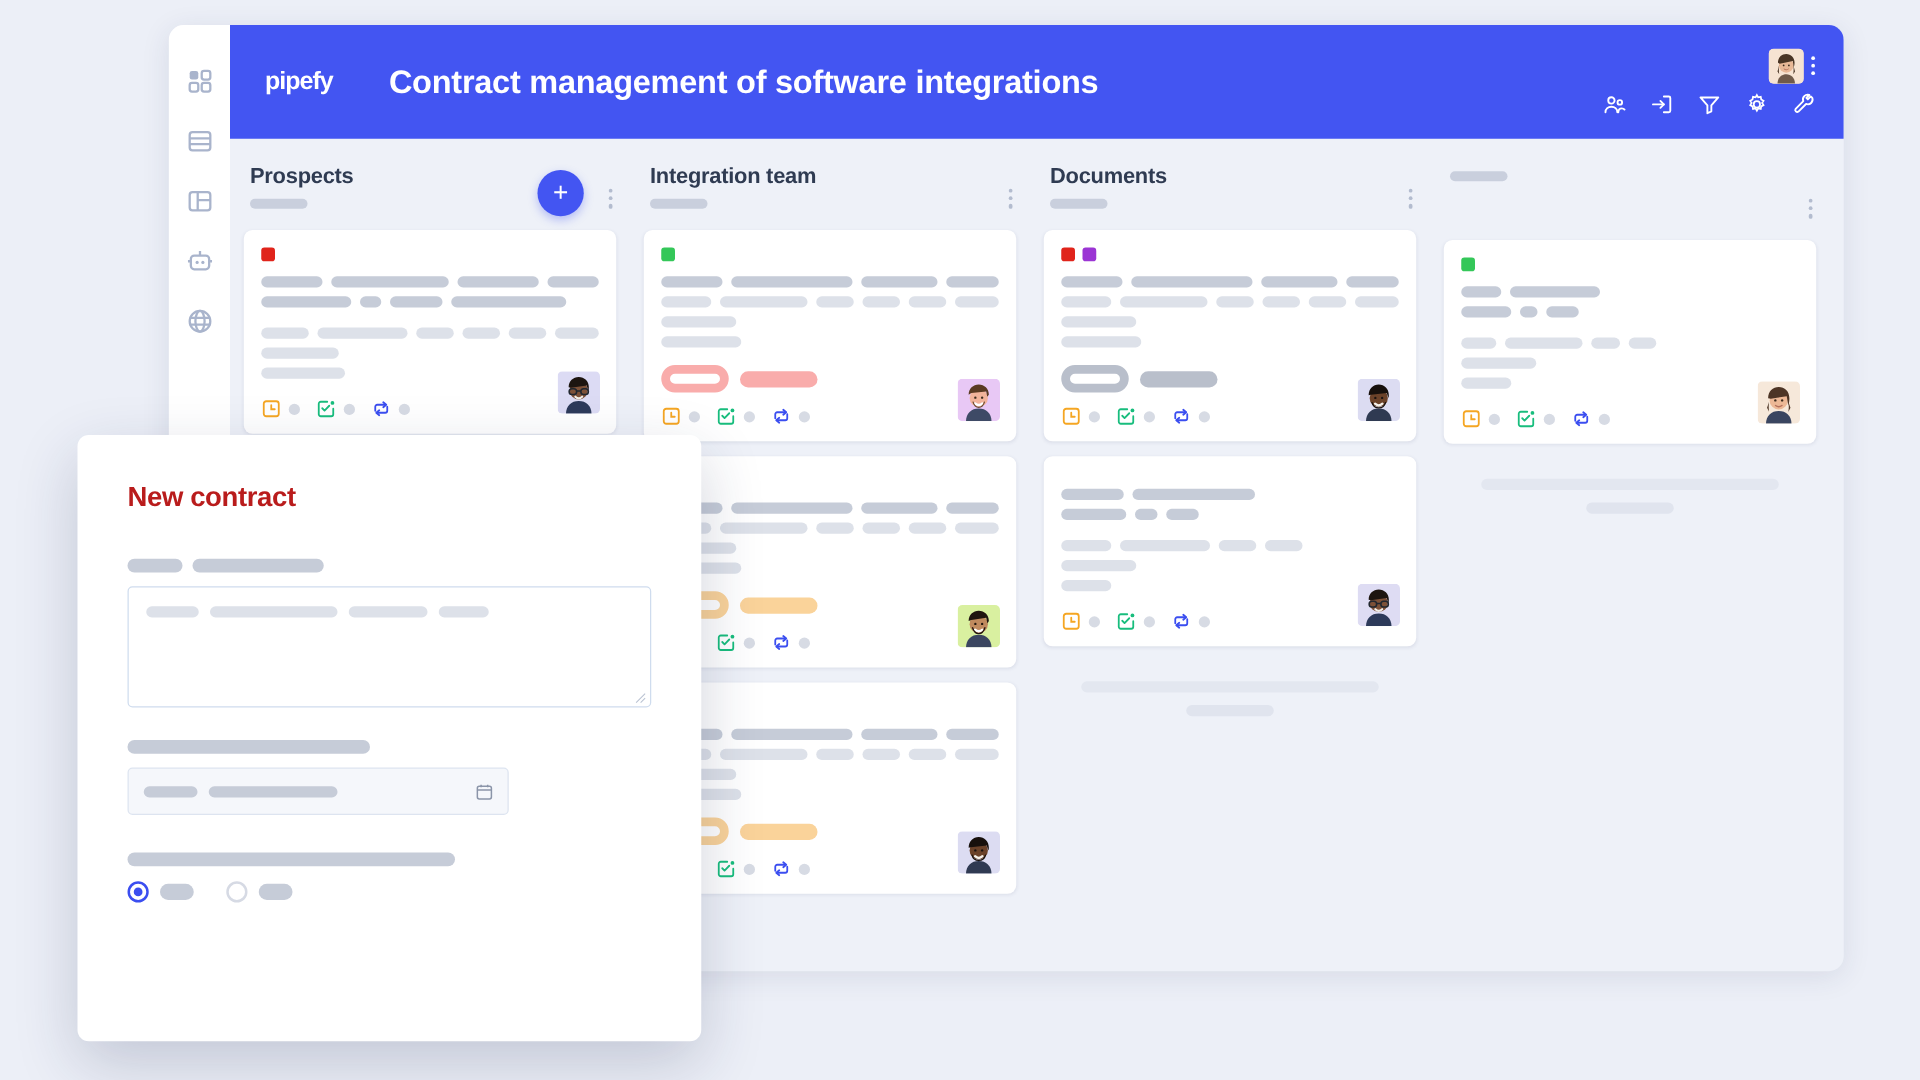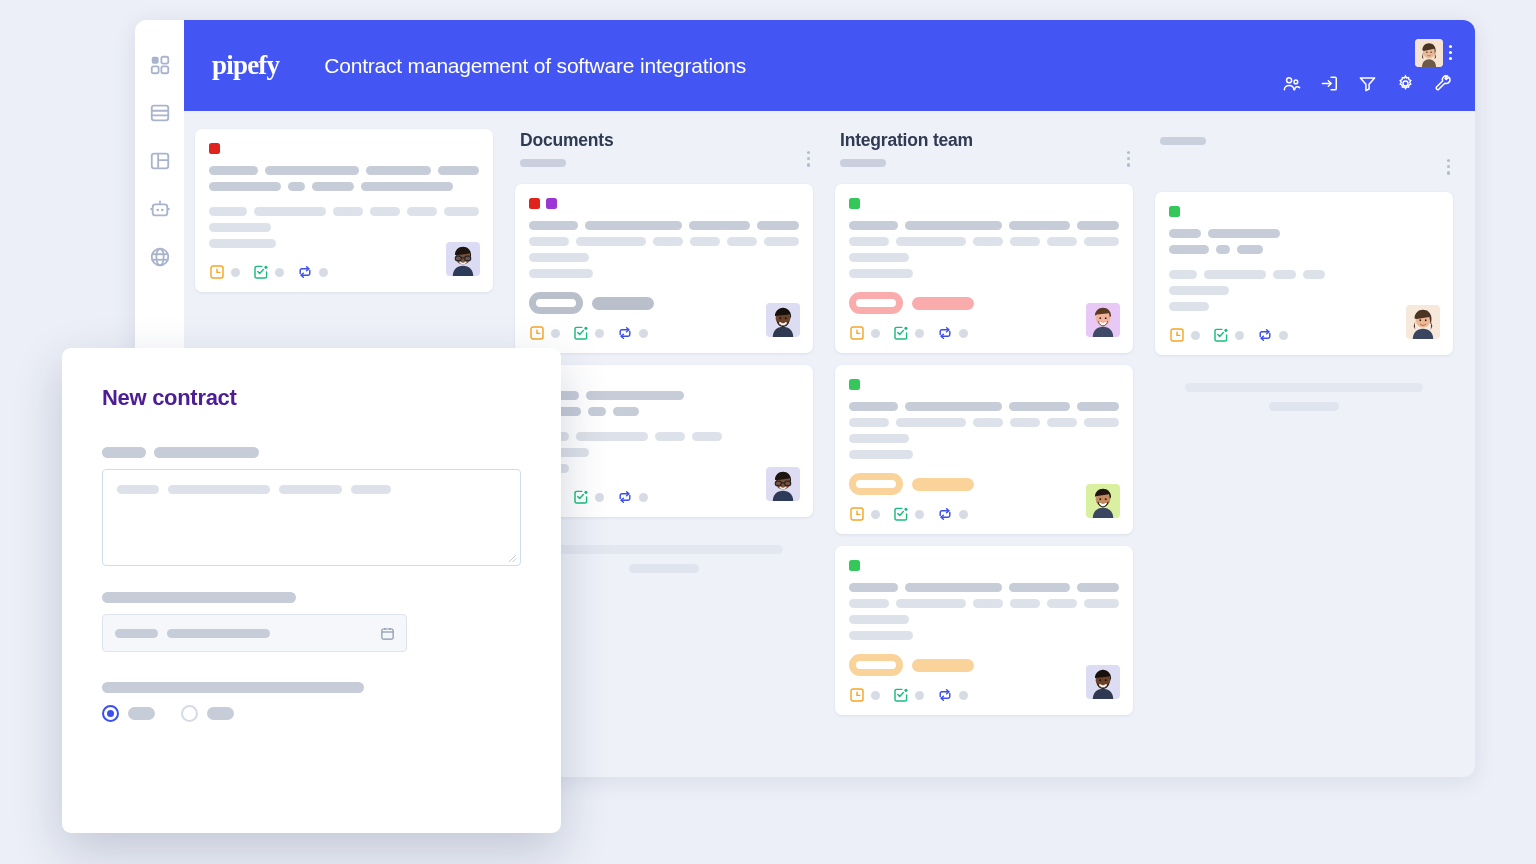--- a/index.html
+++ b/index.html
@@ -32,25 +32,25 @@
 
   
   .main{ flex:1; display:flex; flex-direction:column; min-width:0; }
 
   
   .topbar{
     height:91px; background:#4355f2; position:relative;
     display:flex; align-items:center; padding:0 24px 0 28px; flex:0 0 91px;
   }
   .logo{
-    font-size:27px; font-weight:700; color:#fff; letter-spacing:-.8px;
-    font-family:Liberation Serif, serif;
+    font-size:20px; font-weight:700; color:#fff; letter-spacing:-.8px;
+    font-family:Liberation Sans, sans-serif;
   }
   .board-title{
-    margin-left:45px; color:#ffffff; font-size:21px; font-weight:400;
+    margin-left:45px; color:#ffffff; font-size:26px; font-weight:700;
     letter-spacing:-.2px; white-space:nowrap;
   }
   .topbar-right{
     position:absolute; right:22px; top:0; height:100%;
     display:flex; flex-direction:column; align-items:flex-end;
     justify-content:center; gap:7px;
   }
   .topbar-user{ display:flex; align-items:center; gap:6px; }
   .avatar-hdr{
     width:28px; height:28px; border-radius:4px; overflow:hidden;
@@ -123,21 +123,21 @@
 
   
   .modal{
     position:absolute; left:62px; top:348px; width:499px; height:485px;
     background:#fff; border-radius:9px; overflow:hidden;
     box-shadow:0 18px 50px rgba(30,42,80,.20);
     display:flex; flex-direction:column;
   }
   .modal-body{ flex:1; padding:37px 40px 0 40px; }
   .modal-title{
-    font-size:22px; font-weight:700; color:#4c1d95; letter-spacing:-.3px;
+    font-size:22px; font-weight:700; color:#b91c1c; letter-spacing:-.3px;
     margin-bottom:36px;
   }
   .field-label{ display:flex; gap:8px; margin-bottom:11px; }
   .textarea{
     width:419px; height:97px; border:1px solid #cfdcee; border-radius:4px;
     background:#fff; position:relative; padding:15px 14px 0 14px;
     display:flex; gap:9px; align-items:flex-start; flex-wrap:wrap;
   }
   .resize-grip{
     position:absolute; right:3px; bottom:2px; width:9px; height:9px;
@@ -275,20 +275,30 @@
                 <path d="M20 5.5a4.8 4.8 0 01-6.3 6.1L6 19.3a2 2 0 01-2.8-2.8l7.7-7.7A4.8 4.8 0 0117 2.5l-3 3 1.5 1.5 3-3z"></path>
               </svg>
           </span>
         </div>
       </div>
     </header>
 
     <section class="board">
 
       <div class="column">
+        <div class="col-head">
+          <div class="col-name">Prospects</div>
+          <div class="col-sub"></div>
+          <button class="add-btn">+</button>
+          <span class="col-kebab">
+              <i></i>
+              <i></i>
+              <i></i>
+            </span>
+        </div>
 
         <article class="card">
           <div class="tags">
             <span class="tag" style="background:#e0241b"></span>
           </div>
           <div class="line">
             <span class="bar" style="width:52px"></span>
               <span class="bar" style="width:100px"></span>
               <span class="bar" style="width:68px"></span>
               <span class="bar" style="width:44px"></span>
@@ -349,33 +359,32 @@
                 <rect x="22" y="16.5" width="7" height="5.4" rx="2.6" fill="none" stroke="#22272f" stroke-width="1.5"></rect>
                 <line x1="18" y1="18.6" x2="22" y2="18.6" stroke="#22272f" stroke-width="1.5"></line>
                 <path d="M16.8 24c2 1.8 4.4 1.8 6.4 0" stroke="#f2efe9" stroke-width="2" fill="none" stroke-linecap="round"></path>
               </svg>
           </span>
         </article>
       </div>
 
       <div class="column">
         <div class="col-head">
-          <div class="col-name">Documents</div>
+          <div class="col-name">Integration team</div>
           <div class="col-sub"></div>
           <span class="col-kebab">
               <i></i>
               <i></i>
               <i></i>
             </span>
         </div>
 
         <article class="card">
           <div class="tags">
-            <span class="tag" style="background:#e0241b"></span>
-            <span class="tag" style="background:#9b35d4"></span>
+            <span class="tag" style="background:#34c759"></span>
           </div>
           <div class="line">
             <span class="bar" style="width:50px"></span>
               <span class="bar" style="width:98px"></span>
               <span class="bar" style="width:62px"></span>
               <span class="bar" style="width:43px"></span>
           </div>
           <div class="line">
             <span class="bar light" style="width:43px"></span>
               <span class="bar light" style="width:75px"></span>
@@ -384,22 +393,158 @@
               <span class="bar light" style="width:32px"></span>
               <span class="bar light" style="width:38px"></span>
           </div>
           <div class="line">
               <span class="bar light" style="width:60px"></span>
             </div>
           <div class="line">
               <span class="bar light" style="width:64px"></span>
             </div>
           <div class="pill-row">
-            <span class="pill hollow" style="color:#b9bfcb"></span>
-            <span class="pill solid" style="color:#b9bfcb"></span>
+            <span class="pill hollow" style="color:#f9acab"></span>
+            <span class="pill solid" style="color:#f9acab"></span>
+          </div>
+          <div class="card-foot">
+            <span class="foot-ic">
+                <svg viewBox="0 0 20 20" fill="none" stroke="#f5a623" stroke-width="1.8">
+                  <rect x="2.5" y="2.5" width="15" height="15" rx="2.5"></rect>
+                  <path d="M10 6.5v4h3.5" stroke-linecap="round"></path>
+                </svg>
+              </span>
+            <span class="dot"></span>
+            <span class="foot-ic">
+                <svg viewBox="0 0 20 20" fill="none" stroke="#18bd7d" stroke-width="1.8">
+                  <path d="M17 10v5.5a2 2 0 01-2 2H4.5a2 2 0 01-2-2V5a2 2 0 012-2H11" stroke-linecap="round"></path>
+                  <path d="M6 9.5l2.3 2.3L13 7" stroke-linecap="round" stroke-linejoin="round"></path>
+                  <circle cx="16.2" cy="4.2" r="1.9" fill="#18bd7d" stroke="none"></circle>
+                </svg>
+              </span>
+            <span class="dot"></span>
+            <span class="foot-ic">
+                <svg viewBox="0 0 20 20" fill="none" stroke="#3b4ef0" stroke-width="1.8" stroke-linecap="round" stroke-linejoin="round">
+                  <path d="M4 12V8a2 2 0 012-2h8"></path>
+                  <path d="M12 3.5L15 6l-3 2.5"></path>
+                  <path d="M16 8v4a2 2 0 01-2 2H6"></path>
+                  <path d="M8 16.5L5 14l3-2.5"></path>
+                </svg>
+              </span>
+            <span class="dot"></span>
+          </div>
+          <span class="card-avatar">
+            <svg viewBox="0 0 40 40">
+                <rect width="40" height="40" fill="#e8c8f5"></rect>
+                <path d="M8 40c0-7.5 5-12 12-12s12 4.5 12 12z" fill="#3e4a66"></path>
+                <circle cx="20" cy="18" r="8.6" fill="#f2b39a"></circle>
+                <path d="M10.5 15c0-5.5 4.2-9.5 9.5-9.5s9.5 4 9.5 9.5l-1.5 2-1-5-14 1.5z" fill="#5a3a22"></path>
+                <circle cx="16.8" cy="17.8" r="1.1" fill="#3a2a1c"></circle>
+                <circle cx="23.2" cy="17.8" r="1.1" fill="#3a2a1c"></circle>
+                <path d="M16.5 23.2c2.2 1.9 4.8 1.9 7 0" stroke="#fff" stroke-width="2.2" fill="none" stroke-linecap="round"></path>
+                <path d="M14.5 21.5c1.2 4 3.5 5.5 5.5 5.5s4.3-1.5 5.5-5.5" stroke="#6b4a30" stroke-width="1.1" fill="none"></path>
+              </svg>
+          </span>
+        </article>
+
+        <article class="card">
+          <div class="tags">
+            <span class="tag" style="background:#34c759"></span>
+          </div>
+          <div class="line">
+            <span class="bar" style="width:50px"></span>
+              <span class="bar" style="width:98px"></span>
+              <span class="bar" style="width:62px"></span>
+              <span class="bar" style="width:43px"></span>
+          </div>
+          <div class="line">
+            <span class="bar light" style="width:43px"></span>
+              <span class="bar light" style="width:75px"></span>
+              <span class="bar light" style="width:32px"></span>
+              <span class="bar light" style="width:32px"></span>
+              <span class="bar light" style="width:32px"></span>
+              <span class="bar light" style="width:38px"></span>
+          </div>
+          <div class="line">
+              <span class="bar light" style="width:60px"></span>
+            </div>
+          <div class="line">
+              <span class="bar light" style="width:64px"></span>
+            </div>
+          <div class="pill-row">
+            <span class="pill hollow" style="color:#fad39a"></span>
+            <span class="pill solid" style="color:#fad39a"></span>
+          </div>
+          <div class="card-foot">
+            <span class="foot-ic">
+                <svg viewBox="0 0 20 20" fill="none" stroke="#f5a623" stroke-width="1.8">
+                  <rect x="2.5" y="2.5" width="15" height="15" rx="2.5"></rect>
+                  <path d="M10 6.5v4h3.5" stroke-linecap="round"></path>
+                </svg>
+              </span>
+            <span class="dot"></span>
+            <span class="foot-ic">
+                <svg viewBox="0 0 20 20" fill="none" stroke="#18bd7d" stroke-width="1.8">
+                  <path d="M17 10v5.5a2 2 0 01-2 2H4.5a2 2 0 01-2-2V5a2 2 0 012-2H11" stroke-linecap="round"></path>
+                  <path d="M6 9.5l2.3 2.3L13 7" stroke-linecap="round" stroke-linejoin="round"></path>
+                  <circle cx="16.2" cy="4.2" r="1.9" fill="#18bd7d" stroke="none"></circle>
+                </svg>
+              </span>
+            <span class="dot"></span>
+            <span class="foot-ic">
+                <svg viewBox="0 0 20 20" fill="none" stroke="#3b4ef0" stroke-width="1.8" stroke-linecap="round" stroke-linejoin="round">
+                  <path d="M4 12V8a2 2 0 012-2h8"></path>
+                  <path d="M12 3.5L15 6l-3 2.5"></path>
+                  <path d="M16 8v4a2 2 0 01-2 2H6"></path>
+                  <path d="M8 16.5L5 14l3-2.5"></path>
+                </svg>
+              </span>
+            <span class="dot"></span>
+          </div>
+          <span class="card-avatar">
+            <svg viewBox="0 0 40 40">
+                <rect width="40" height="40" fill="#d9f0a0"></rect>
+                <path d="M8 40c0-7.5 5-12 12-12s12 4.5 12 12z" fill="#3b4660"></path>
+                <circle cx="20" cy="18" r="8.6" fill="#c08a5e"></circle>
+                <path d="M10.5 15c0-5.5 4.2-9.5 9.5-9.5s9.5 4 9.5 9.5l-1.3 2.5-1.2-5.5-14 2z" fill="#201510"></path>
+                <circle cx="16.8" cy="17.8" r="1.1" fill="#241810"></circle>
+                <circle cx="23.2" cy="17.8" r="1.1" fill="#241810"></circle>
+                <path d="M16.5 23.2c2.2 1.9 4.8 1.9 7 0" stroke="#fff" stroke-width="2.2" fill="none" stroke-linecap="round"></path>
+                <path d="M14 21c1.3 4.2 3.8 6 6 6s4.7-1.8 6-6" stroke="#201510" stroke-width="1.2" fill="none"></path>
+              </svg>
+          </span>
+        </article>
+
+        <article class="card">
+          <div class="tags">
+            <span class="tag" style="background:#34c759"></span>
+          </div>
+          <div class="line">
+            <span class="bar" style="width:50px"></span>
+              <span class="bar" style="width:98px"></span>
+              <span class="bar" style="width:62px"></span>
+              <span class="bar" style="width:43px"></span>
+          </div>
+          <div class="line">
+            <span class="bar light" style="width:43px"></span>
+              <span class="bar light" style="width:75px"></span>
+              <span class="bar light" style="width:32px"></span>
+              <span class="bar light" style="width:32px"></span>
+              <span class="bar light" style="width:32px"></span>
+              <span class="bar light" style="width:38px"></span>
+          </div>
+          <div class="line">
+              <span class="bar light" style="width:60px"></span>
+            </div>
+          <div class="line">
+              <span class="bar light" style="width:64px"></span>
+            </div>
+          <div class="pill-row">
+            <span class="pill hollow" style="color:#fad39a"></span>
+            <span class="pill solid" style="color:#fad39a"></span>
           </div>
           <div class="card-foot">
             <span class="foot-ic">
                 <svg viewBox="0 0 20 20" fill="none" stroke="#f5a623" stroke-width="1.8">
                   <rect x="2.5" y="2.5" width="15" height="15" rx="2.5"></rect>
                   <path d="M10 6.5v4h3.5" stroke-linecap="round"></path>
                 </svg>
               </span>
             <span class="dot"></span>
             <span class="foot-ic">
@@ -426,20 +571,101 @@
                 <path d="M8 40c0-7.5 5-12 12-12s12 4.5 12 12z" fill="#2f3a52"></path>
                 <circle cx="20" cy="18" r="8.6" fill="#6b4229"></circle>
                 <path d="M10.5 15.5c0-5.8 4.2-10 9.5-10s9.5 4.2 9.5 10c0 1.5-.4 2.6-.4 2.6l-1.6-4.6-15 1.5z" fill="#17100c"></path>
                 <circle cx="16.8" cy="18" r="1.1" fill="#1b1310"></circle>
                 <circle cx="23.2" cy="18" r="1.1" fill="#1b1310"></circle>
                 <path d="M16.5 23.5c2.2 2 4.8 2 7 0" stroke="#f5f2ec" stroke-width="2.2" fill="none" stroke-linecap="round"></path>
                 <path d="M13.5 22c1 4 4 5.5 6.5 5.5s5.5-1.5 6.5-5.5" stroke="#17100c" stroke-width="1.2" fill="none"></path>
               </svg>
           </span>
         </article>
+      </div>
+
+      <div class="column">
+        <div class="col-head">
+          <div class="col-name">Documents</div>
+          <div class="col-sub"></div>
+          <span class="col-kebab">
+              <i></i>
+              <i></i>
+              <i></i>
+            </span>
+        </div>
+
+        <article class="card">
+          <div class="tags">
+            <span class="tag" style="background:#e0241b"></span>
+            <span class="tag" style="background:#9b35d4"></span>
+          </div>
+          <div class="line">
+            <span class="bar" style="width:50px"></span>
+              <span class="bar" style="width:98px"></span>
+              <span class="bar" style="width:62px"></span>
+              <span class="bar" style="width:43px"></span>
+          </div>
+          <div class="line">
+            <span class="bar light" style="width:43px"></span>
+              <span class="bar light" style="width:75px"></span>
+              <span class="bar light" style="width:32px"></span>
+              <span class="bar light" style="width:32px"></span>
+              <span class="bar light" style="width:32px"></span>
+              <span class="bar light" style="width:38px"></span>
+          </div>
+          <div class="line">
+              <span class="bar light" style="width:60px"></span>
+            </div>
+          <div class="line">
+              <span class="bar light" style="width:64px"></span>
+            </div>
+          <div class="pill-row">
+            <span class="pill hollow" style="color:#b9bfcb"></span>
+            <span class="pill solid" style="color:#b9bfcb"></span>
+          </div>
+          <div class="card-foot">
+            <span class="foot-ic">
+                <svg viewBox="0 0 20 20" fill="none" stroke="#f5a623" stroke-width="1.8">
+                  <rect x="2.5" y="2.5" width="15" height="15" rx="2.5"></rect>
+                  <path d="M10 6.5v4h3.5" stroke-linecap="round"></path>
+                </svg>
+              </span>
+            <span class="dot"></span>
+            <span class="foot-ic">
+                <svg viewBox="0 0 20 20" fill="none" stroke="#18bd7d" stroke-width="1.8">
+                  <path d="M17 10v5.5a2 2 0 01-2 2H4.5a2 2 0 01-2-2V5a2 2 0 012-2H11" stroke-linecap="round"></path>
+                  <path d="M6 9.5l2.3 2.3L13 7" stroke-linecap="round" stroke-linejoin="round"></path>
+                  <circle cx="16.2" cy="4.2" r="1.9" fill="#18bd7d" stroke="none"></circle>
+                </svg>
+              </span>
+            <span class="dot"></span>
+            <span class="foot-ic">
+                <svg viewBox="0 0 20 20" fill="none" stroke="#3b4ef0" stroke-width="1.8" stroke-linecap="round" stroke-linejoin="round">
+                  <path d="M4 12V8a2 2 0 012-2h8"></path>
+                  <path d="M12 3.5L15 6l-3 2.5"></path>
+                  <path d="M16 8v4a2 2 0 01-2 2H6"></path>
+                  <path d="M8 16.5L5 14l3-2.5"></path>
+                </svg>
+              </span>
+            <span class="dot"></span>
+          </div>
+          <span class="card-avatar">
+            <svg viewBox="0 0 40 40">
+                <rect width="40" height="40" fill="#dcdcf2"></rect>
+                <path d="M8 40c0-7.5 5-12 12-12s12 4.5 12 12z" fill="#2f3a52"></path>
+                <circle cx="20" cy="18" r="8.6" fill="#6b4229"></circle>
+                <path d="M10.5 15.5c0-5.8 4.2-10 9.5-10s9.5 4.2 9.5 10c0 1.5-.4 2.6-.4 2.6l-1.6-4.6-15 1.5z" fill="#17100c"></path>
+                <circle cx="16.8" cy="18" r="1.1" fill="#1b1310"></circle>
+                <circle cx="23.2" cy="18" r="1.1" fill="#1b1310"></circle>
+                <path d="M16.5 23.5c2.2 2 4.8 2 7 0" stroke="#f5f2ec" stroke-width="2.2" fill="none" stroke-linecap="round"></path>
+                <path d="M13.5 22c1 4 4 5.5 6.5 5.5s5.5-1.5 6.5-5.5" stroke="#17100c" stroke-width="1.2" fill="none"></path>
+              </svg>
+          </span>
+        </article>
 
         <article class="card">
           <div class="tags"></div>
           <div class="line">
             <span class="bar" style="width:50px"></span>
               <span class="bar" style="width:98px"></span>
           </div>
           <div class="line gap2">
             <span class="bar" style="width:52px"></span>
               <span class="bar" style="width:18px"></span>
@@ -494,236 +720,20 @@
                 <line x1="18" y1="18.6" x2="22" y2="18.6" stroke="#22272f" stroke-width="1.5"></line>
                 <path d="M16.8 24c2 1.8 4.4 1.8 6.4 0" stroke="#f2efe9" stroke-width="2" fill="none" stroke-linecap="round"></path>
               </svg>
           </span>
         </article>
 
         <div class="ghost">
           <div class="g1"></div>
           <div class="g2"></div>
         </div>
-      </div>
-
-      <div class="column">
-        <div class="col-head">
-          <div class="col-name">Integration team</div>
-          <div class="col-sub"></div>
-          <span class="col-kebab">
-              <i></i>
-              <i></i>
-              <i></i>
-            </span>
-        </div>
-
-        <article class="card">
-          <div class="tags">
-            <span class="tag" style="background:#34c759"></span>
-          </div>
-          <div class="line">
-            <span class="bar" style="width:50px"></span>
-              <span class="bar" style="width:98px"></span>
-              <span class="bar" style="width:62px"></span>
-              <span class="bar" style="width:43px"></span>
-          </div>
-          <div class="line">
-            <span class="bar light" style="width:43px"></span>
-              <span class="bar light" style="width:75px"></span>
-              <span class="bar light" style="width:32px"></span>
-              <span class="bar light" style="width:32px"></span>
-              <span class="bar light" style="width:32px"></span>
-              <span class="bar light" style="width:38px"></span>
-          </div>
-          <div class="line">
-              <span class="bar light" style="width:60px"></span>
-            </div>
-          <div class="line">
-              <span class="bar light" style="width:64px"></span>
-            </div>
-          <div class="pill-row">
-            <span class="pill hollow" style="color:#f9acab"></span>
-            <span class="pill solid" style="color:#f9acab"></span>
-          </div>
-          <div class="card-foot">
-            <span class="foot-ic">
-                <svg viewBox="0 0 20 20" fill="none" stroke="#f5a623" stroke-width="1.8">
-                  <rect x="2.5" y="2.5" width="15" height="15" rx="2.5"></rect>
-                  <path d="M10 6.5v4h3.5" stroke-linecap="round"></path>
-                </svg>
-              </span>
-            <span class="dot"></span>
-            <span class="foot-ic">
-                <svg viewBox="0 0 20 20" fill="none" stroke="#18bd7d" stroke-width="1.8">
-                  <path d="M17 10v5.5a2 2 0 01-2 2H4.5a2 2 0 01-2-2V5a2 2 0 012-2H11" stroke-linecap="round"></path>
-                  <path d="M6 9.5l2.3 2.3L13 7" stroke-linecap="round" stroke-linejoin="round"></path>
-                  <circle cx="16.2" cy="4.2" r="1.9" fill="#18bd7d" stroke="none"></circle>
-                </svg>
-              </span>
-            <span class="dot"></span>
-            <span class="foot-ic">
-                <svg viewBox="0 0 20 20" fill="none" stroke="#3b4ef0" stroke-width="1.8" stroke-linecap="round" stroke-linejoin="round">
-                  <path d="M4 12V8a2 2 0 012-2h8"></path>
-                  <path d="M12 3.5L15 6l-3 2.5"></path>
-                  <path d="M16 8v4a2 2 0 01-2 2H6"></path>
-                  <path d="M8 16.5L5 14l3-2.5"></path>
-                </svg>
-              </span>
-            <span class="dot"></span>
-          </div>
-          <span class="card-avatar">
-            <svg viewBox="0 0 40 40">
-                <rect width="40" height="40" fill="#e8c8f5"></rect>
-                <path d="M8 40c0-7.5 5-12 12-12s12 4.5 12 12z" fill="#3e4a66"></path>
-                <circle cx="20" cy="18" r="8.6" fill="#f2b39a"></circle>
-                <path d="M10.5 15c0-5.5 4.2-9.5 9.5-9.5s9.5 4 9.5 9.5l-1.5 2-1-5-14 1.5z" fill="#5a3a22"></path>
-                <circle cx="16.8" cy="17.8" r="1.1" fill="#3a2a1c"></circle>
-                <circle cx="23.2" cy="17.8" r="1.1" fill="#3a2a1c"></circle>
-                <path d="M16.5 23.2c2.2 1.9 4.8 1.9 7 0" stroke="#fff" stroke-width="2.2" fill="none" stroke-linecap="round"></path>
-                <path d="M14.5 21.5c1.2 4 3.5 5.5 5.5 5.5s4.3-1.5 5.5-5.5" stroke="#6b4a30" stroke-width="1.1" fill="none"></path>
-              </svg>
-          </span>
-        </article>
-
-        <article class="card">
-          <div class="tags">
-            <span class="tag" style="background:#34c759"></span>
-          </div>
-          <div class="line">
-            <span class="bar" style="width:50px"></span>
-              <span class="bar" style="width:98px"></span>
-              <span class="bar" style="width:62px"></span>
-              <span class="bar" style="width:43px"></span>
-          </div>
-          <div class="line">
-            <span class="bar light" style="width:43px"></span>
-              <span class="bar light" style="width:75px"></span>
-              <span class="bar light" style="width:32px"></span>
-              <span class="bar light" style="width:32px"></span>
-              <span class="bar light" style="width:32px"></span>
-              <span class="bar light" style="width:38px"></span>
-          </div>
-          <div class="line">
-              <span class="bar light" style="width:60px"></span>
-            </div>
-          <div class="line">
-              <span class="bar light" style="width:64px"></span>
-            </div>
-          <div class="pill-row">
-            <span class="pill hollow" style="color:#fad39a"></span>
-            <span class="pill solid" style="color:#fad39a"></span>
-          </div>
-          <div class="card-foot">
-            <span class="foot-ic">
-                <svg viewBox="0 0 20 20" fill="none" stroke="#f5a623" stroke-width="1.8">
-                  <rect x="2.5" y="2.5" width="15" height="15" rx="2.5"></rect>
-                  <path d="M10 6.5v4h3.5" stroke-linecap="round"></path>
-                </svg>
-              </span>
-            <span class="dot"></span>
-            <span class="foot-ic">
-                <svg viewBox="0 0 20 20" fill="none" stroke="#18bd7d" stroke-width="1.8">
-                  <path d="M17 10v5.5a2 2 0 01-2 2H4.5a2 2 0 01-2-2V5a2 2 0 012-2H11" stroke-linecap="round"></path>
-                  <path d="M6 9.5l2.3 2.3L13 7" stroke-linecap="round" stroke-linejoin="round"></path>
-                  <circle cx="16.2" cy="4.2" r="1.9" fill="#18bd7d" stroke="none"></circle>
-                </svg>
-              </span>
-            <span class="dot"></span>
-            <span class="foot-ic">
-                <svg viewBox="0 0 20 20" fill="none" stroke="#3b4ef0" stroke-width="1.8" stroke-linecap="round" stroke-linejoin="round">
-                  <path d="M4 12V8a2 2 0 012-2h8"></path>
-                  <path d="M12 3.5L15 6l-3 2.5"></path>
-                  <path d="M16 8v4a2 2 0 01-2 2H6"></path>
-                  <path d="M8 16.5L5 14l3-2.5"></path>
-                </svg>
-              </span>
-            <span class="dot"></span>
-          </div>
-          <span class="card-avatar">
-            <svg viewBox="0 0 40 40">
-                <rect width="40" height="40" fill="#d9f0a0"></rect>
-                <path d="M8 40c0-7.5 5-12 12-12s12 4.5 12 12z" fill="#3b4660"></path>
-                <circle cx="20" cy="18" r="8.6" fill="#c08a5e"></circle>
-                <path d="M10.5 15c0-5.5 4.2-9.5 9.5-9.5s9.5 4 9.5 9.5l-1.3 2.5-1.2-5.5-14 2z" fill="#201510"></path>
-                <circle cx="16.8" cy="17.8" r="1.1" fill="#241810"></circle>
-                <circle cx="23.2" cy="17.8" r="1.1" fill="#241810"></circle>
-                <path d="M16.5 23.2c2.2 1.9 4.8 1.9 7 0" stroke="#fff" stroke-width="2.2" fill="none" stroke-linecap="round"></path>
-                <path d="M14 21c1.3 4.2 3.8 6 6 6s4.7-1.8 6-6" stroke="#201510" stroke-width="1.2" fill="none"></path>
-              </svg>
-          </span>
-        </article>
-
-        <article class="card">
-          <div class="tags">
-            <span class="tag" style="background:#34c759"></span>
-          </div>
-          <div class="line">
-            <span class="bar" style="width:50px"></span>
-              <span class="bar" style="width:98px"></span>
-              <span class="bar" style="width:62px"></span>
-              <span class="bar" style="width:43px"></span>
-          </div>
-          <div class="line">
-            <span class="bar light" style="width:43px"></span>
-              <span class="bar light" style="width:75px"></span>
-              <span class="bar light" style="width:32px"></span>
-              <span class="bar light" style="width:32px"></span>
-              <span class="bar light" style="width:32px"></span>
-              <span class="bar light" style="width:38px"></span>
-          </div>
-          <div class="line">
-              <span class="bar light" style="width:60px"></span>
-            </div>
-          <div class="line">
-              <span class="bar light" style="width:64px"></span>
-            </div>
-          <div class="pill-row">
-            <span class="pill hollow" style="color:#fad39a"></span>
-            <span class="pill solid" style="color:#fad39a"></span>
-          </div>
-          <div class="card-foot">
-            <span class="foot-ic">
-                <svg viewBox="0 0 20 20" fill="none" stroke="#f5a623" stroke-width="1.8">
-                  <rect x="2.5" y="2.5" width="15" height="15" rx="2.5"></rect>
-                  <path d="M10 6.5v4h3.5" stroke-linecap="round"></path>
-                </svg>
-              </span>
-            <span class="dot"></span>
-            <span class="foot-ic">
-                <svg viewBox="0 0 20 20" fill="none" stroke="#18bd7d" stroke-width="1.8">
-                  <path d="M17 10v5.5a2 2 0 01-2 2H4.5a2 2 0 01-2-2V5a2 2 0 012-2H11" stroke-linecap="round"></path>
-                  <path d="M6 9.5l2.3 2.3L13 7" stroke-linecap="round" stroke-linejoin="round"></path>
-                  <circle cx="16.2" cy="4.2" r="1.9" fill="#18bd7d" stroke="none"></circle>
-                </svg>
-              </span>
-            <span class="dot"></span>
-            <span class="foot-ic">
-                <svg viewBox="0 0 20 20" fill="none" stroke="#3b4ef0" stroke-width="1.8" stroke-linecap="round" stroke-linejoin="round">
-                  <path d="M4 12V8a2 2 0 012-2h8"></path>
-                  <path d="M12 3.5L15 6l-3 2.5"></path>
-                  <path d="M16 8v4a2 2 0 01-2 2H6"></path>
-                  <path d="M8 16.5L5 14l3-2.5"></path>
-                </svg>
-              </span>
-            <span class="dot"></span>
-          </div>
-          <span class="card-avatar">
-            <svg viewBox="0 0 40 40">
-                <rect width="40" height="40" fill="#dcdcf2"></rect>
-                <path d="M8 40c0-7.5 5-12 12-12s12 4.5 12 12z" fill="#2f3a52"></path>
-                <circle cx="20" cy="18" r="8.6" fill="#6b4229"></circle>
-                <path d="M10.5 15.5c0-5.8 4.2-10 9.5-10s9.5 4.2 9.5 10c0 1.5-.4 2.6-.4 2.6l-1.6-4.6-15 1.5z" fill="#17100c"></path>
-                <circle cx="16.8" cy="18" r="1.1" fill="#1b1310"></circle>
-                <circle cx="23.2" cy="18" r="1.1" fill="#1b1310"></circle>
-                <path d="M16.5 23.5c2.2 2 4.8 2 7 0" stroke="#f5f2ec" stroke-width="2.2" fill="none" stroke-linecap="round"></path>
-                <path d="M13.5 22c1 4 4 5.5 6.5 5.5s5.5-1.5 6.5-5.5" stroke="#17100c" stroke-width="1.2" fill="none"></path>
-              </svg>
-          </span>
-        </article>
       </div>
 
       <div class="column">
         <div class="col-head">
           <div class="col-sub"></div>
           <span class="col-kebab">
               <i></i>
               <i></i>
               <i></i>
             </span>

